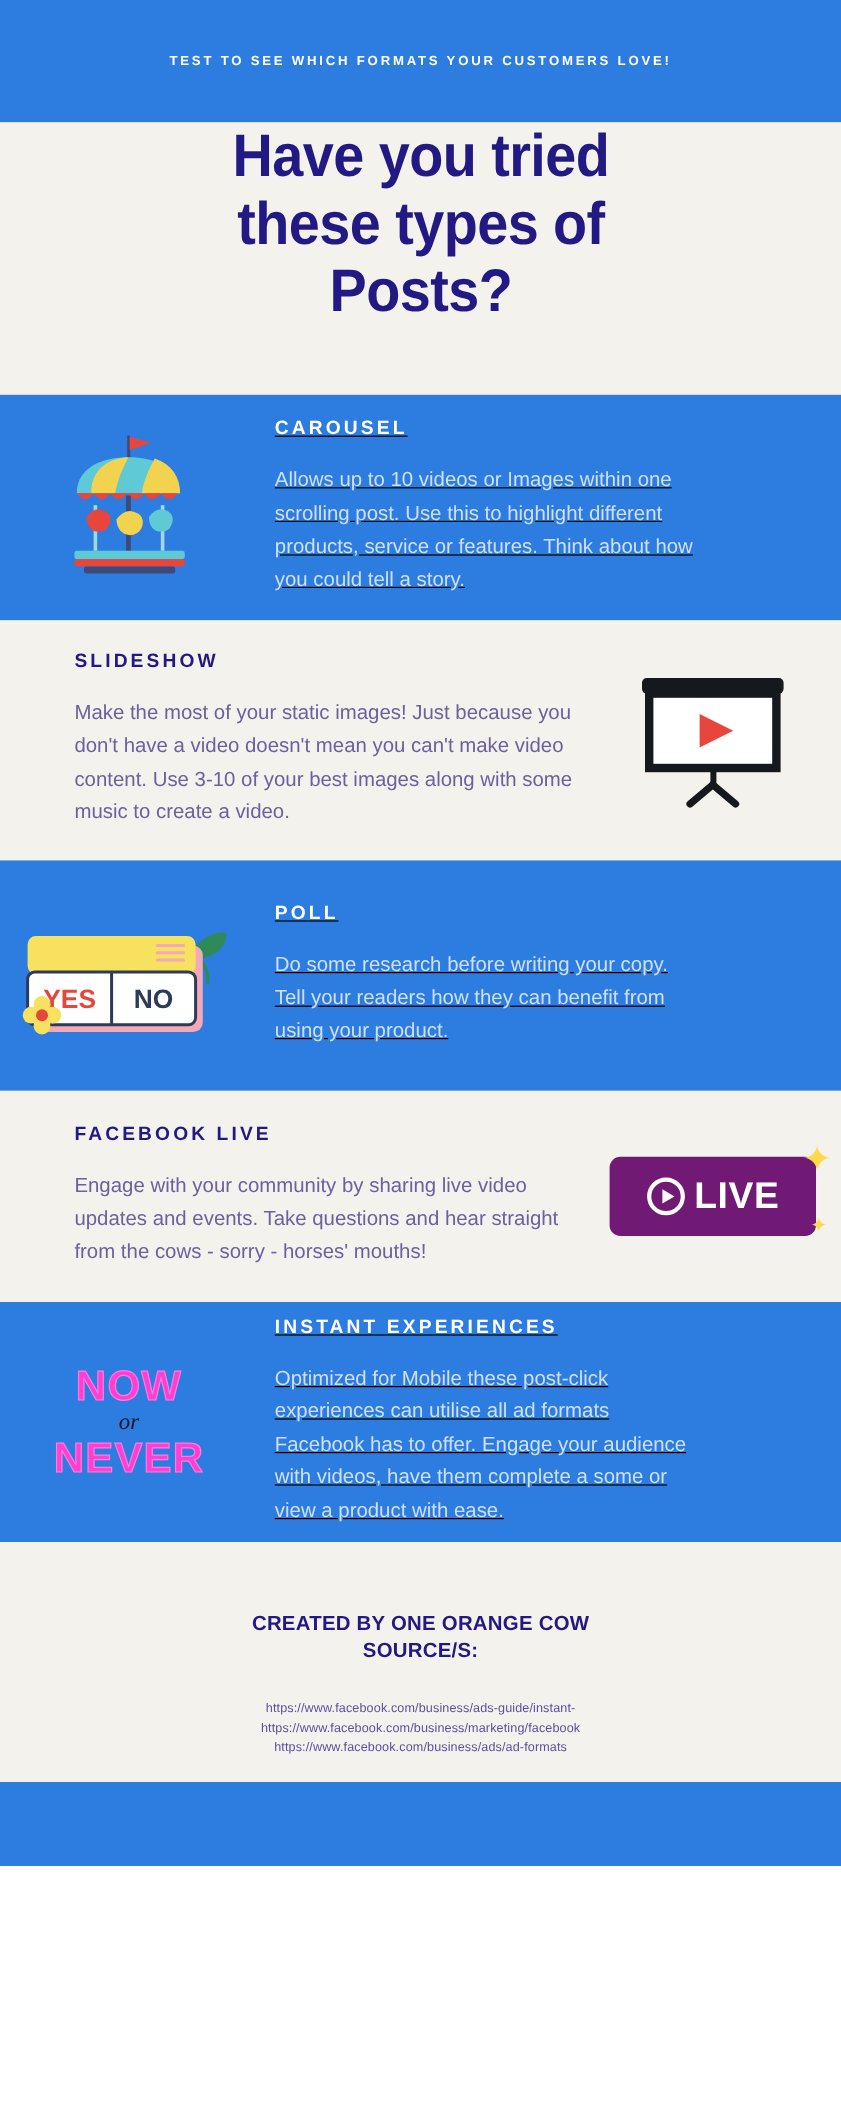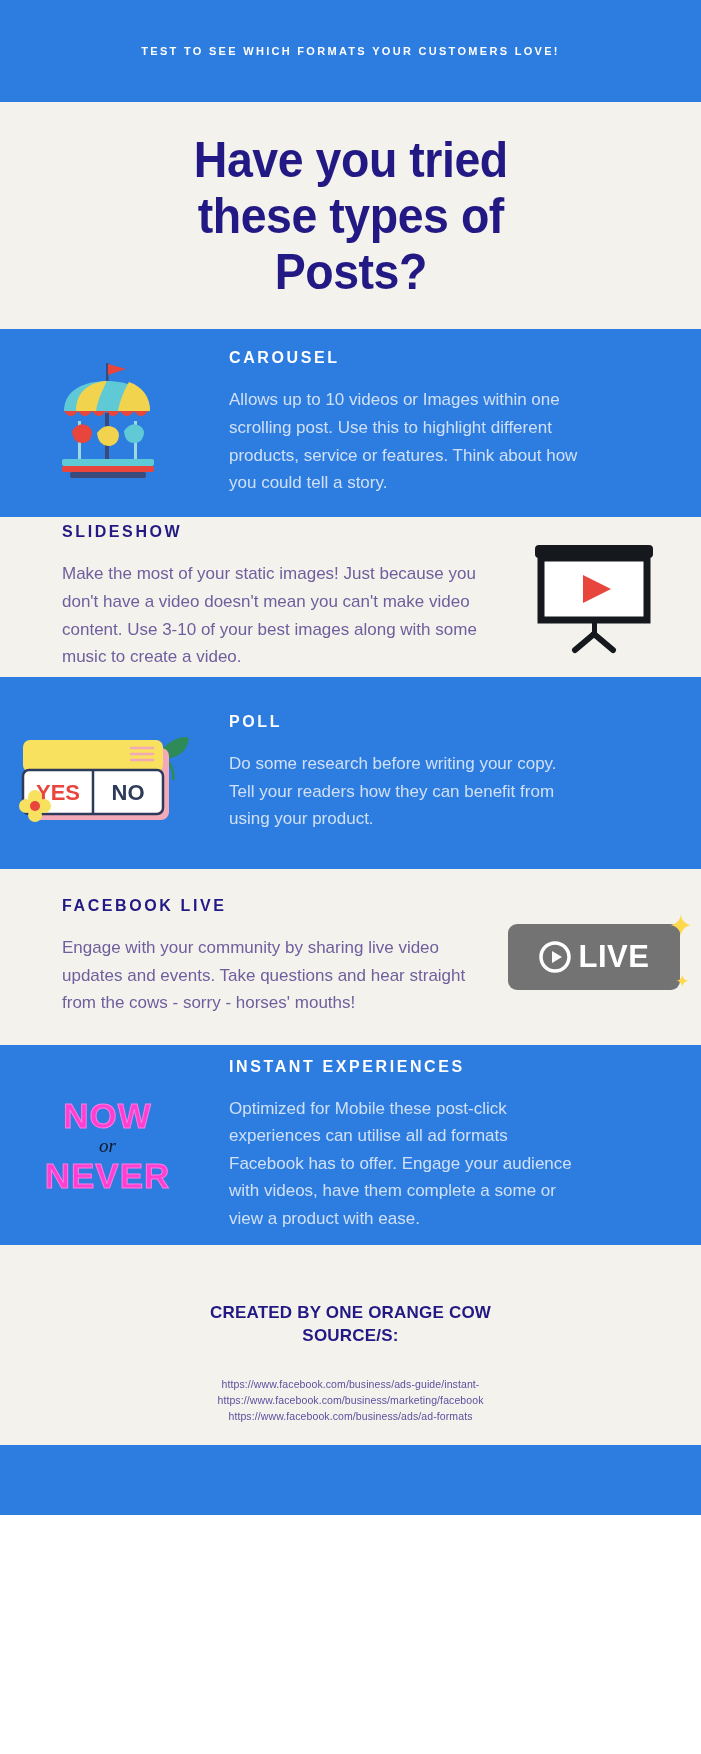--- a/index.html
+++ b/index.html
@@ -17,54 +17,54 @@
   .band.cream { background:#F4F2EC; }
 
   
   .header { height:102px; display:flex; align-items:center; justify-content:center; }
   .header-tagline {
     color:#FFFFFF; font-size:11px; font-weight:bold;
     letter-spacing:2.3px; text-align:center;
   }
 
   
-  .title-sec { height:227px; display:flex; align-items:center; justify-content:center; }
+  .title-sec { height:227px; display:flex; align-items:flex-start; justify-content:center; }
   .main-title {
     color:#231984; font-size:50px; font-weight:bold;
     line-height:1.12; text-align:center; letter-spacing:-0.5px;
     font-family:"Liberation Sans Narrow","Liberation Sans", sans-serif;
     transform:scaleX(0.93); transform-origin:center;
   }
 
   
   .row { display:flex; align-items:center; width:100%; }
   .row.img-left  { flex-direction:row; }
   .row.img-right { flex-direction:row-reverse; }
   .art-cell {
     width:215px; min-width:215px; height:100%;
     display:flex; align-items:center; justify-content:center;
   }
   .txt-cell { flex:1; padding-right:40px; }
   .row.img-right .txt-cell { padding-right:0; padding-left:62px; }
-  .row.img-left  .txt-cell { padding-left:14px; padding-right:120px; }
+  .row.img-left  .txt-cell { padding-left:14px; padding-right:120px;text-decoration:underline; }
 
   .sec-head {
     font-size:16px; font-weight:bold; letter-spacing:2.6px;
     margin-bottom:19px;
   }
   .sec-body { font-size:17px; line-height:1.62; }
 
   .on-blue .sec-head { color:#FFFFFF; }
   .on-blue .sec-body { color:#CFE0F6; }
   .on-cream .sec-head { color:#231984; }
   .on-cream .sec-body { color:#6E5F9E; }
 
   
   .row-carousel { height:188px; }
-  .row-slideshow{ height:160px; }
+  .row-slideshow{ height:200px; }
   .row-poll     { height:192px; }
   .row-fblive   { height:176px; }
   .row-instant  { height:200px; }
 
   
   .footer { height:200px; padding-top:57px; text-align:center; }
   .footer-title {
     color:#231984; font-size:17px; font-weight:bold;
     letter-spacing:0.2px; line-height:1.35;
   }
@@ -73,21 +73,21 @@
     display:block; color:#5E4FA0; font-size:10.5px;
     line-height:1.55; letter-spacing:0.1px;
   }
   .footer-bottom { height:70px; }
 
   
   .art { display:block; }
 
   
   .live-badge {
-    width:172px; height:66px; background:#737373; border-radius:9px;
+    width:172px; height:66px; background:#701a75; border-radius:9px;
     display:flex; align-items:center; justify-content:center; gap:7px;
     position:relative;
   }
   .live-badge .live-txt {
     color:#FFFFFF; font-size:31px; font-weight:bold; letter-spacing:0.5px;
     font-family:"Liberation Sans", sans-serif;
   }
   .spark { position:absolute; color:#FFD84D; }
   .spark.s1 { right:-14px; top:-16px; font-size:30px; }
   .spark.s2 { right:-10px; bottom:-2px; font-size:17px; }

